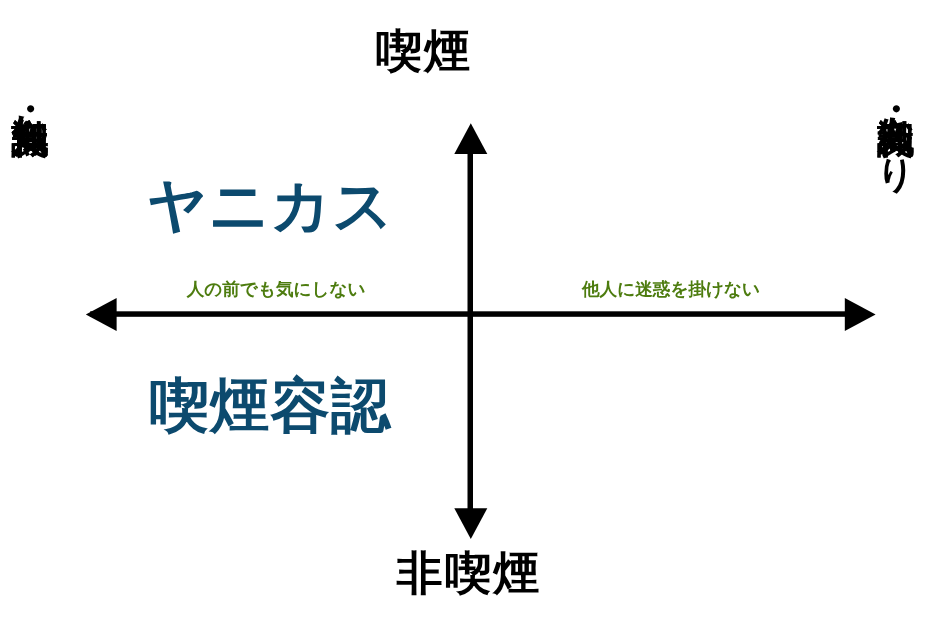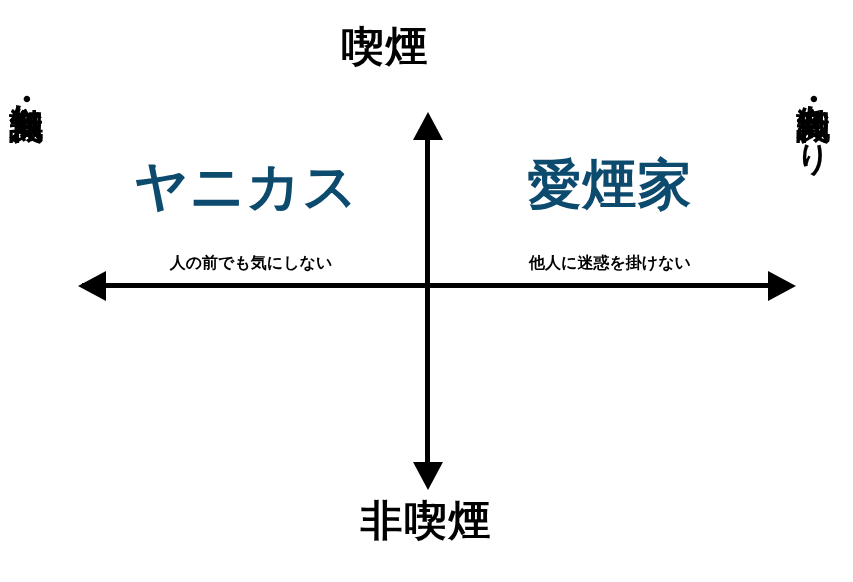--- a/index.html
+++ b/index.html
@@ -121,21 +121,21 @@
     white-space: nowrap;
     text-align: center;
   }
   .quad-main {
     font-size: 54px;
     letter-spacing: 1px;
   }
   .quad-sub {
     font-size: 16px;
     font-weight: 700;
-    color: #000000;
+    color: #4d7c0f;
     letter-spacing: 0px;
     white-space: nowrap;
     text-align: center;
   }
   #q2 { left: 96px; top: 160px; width: 300px; }
   #q1 { left: 480px; top: 158px; width: 260px; }
   #q3 { left: 96px; top: 342px; width: 300px; }
   #q4 { left: 480px; top: 342px; width: 260px; }
 
   #q2-sub { position: absolute; left: 96px; top: 253px; width: 310px; }
@@ -154,18 +154,18 @@
   <div id="arrow-down" class="arrow"></div>
 
   <div id="label-top" class="axis-label-h">喫煙</div>
   <div id="label-bottom" class="axis-label-h">非喫煙</div>
   <div id="label-left" class="axis-label-v">知識・良識無し</div>
   <div id="label-right" class="axis-label-v">知識・良識あり</div>
 
   <div id="q2" class="quad quad-main">ヤニカス</div>
   <div id="q2-sub" class="quad-sub">人の前でも気にしない</div>
 
-  <div id="q1" class="quad quad-main">愛煙家</div>
   <div id="q1-sub" class="quad-sub">他人に迷惑を掛けない</div>
 
+  <div id="q3" class="quad quad-main">喫煙容認</div>
 
 
 </div>
 
 </body></html>

